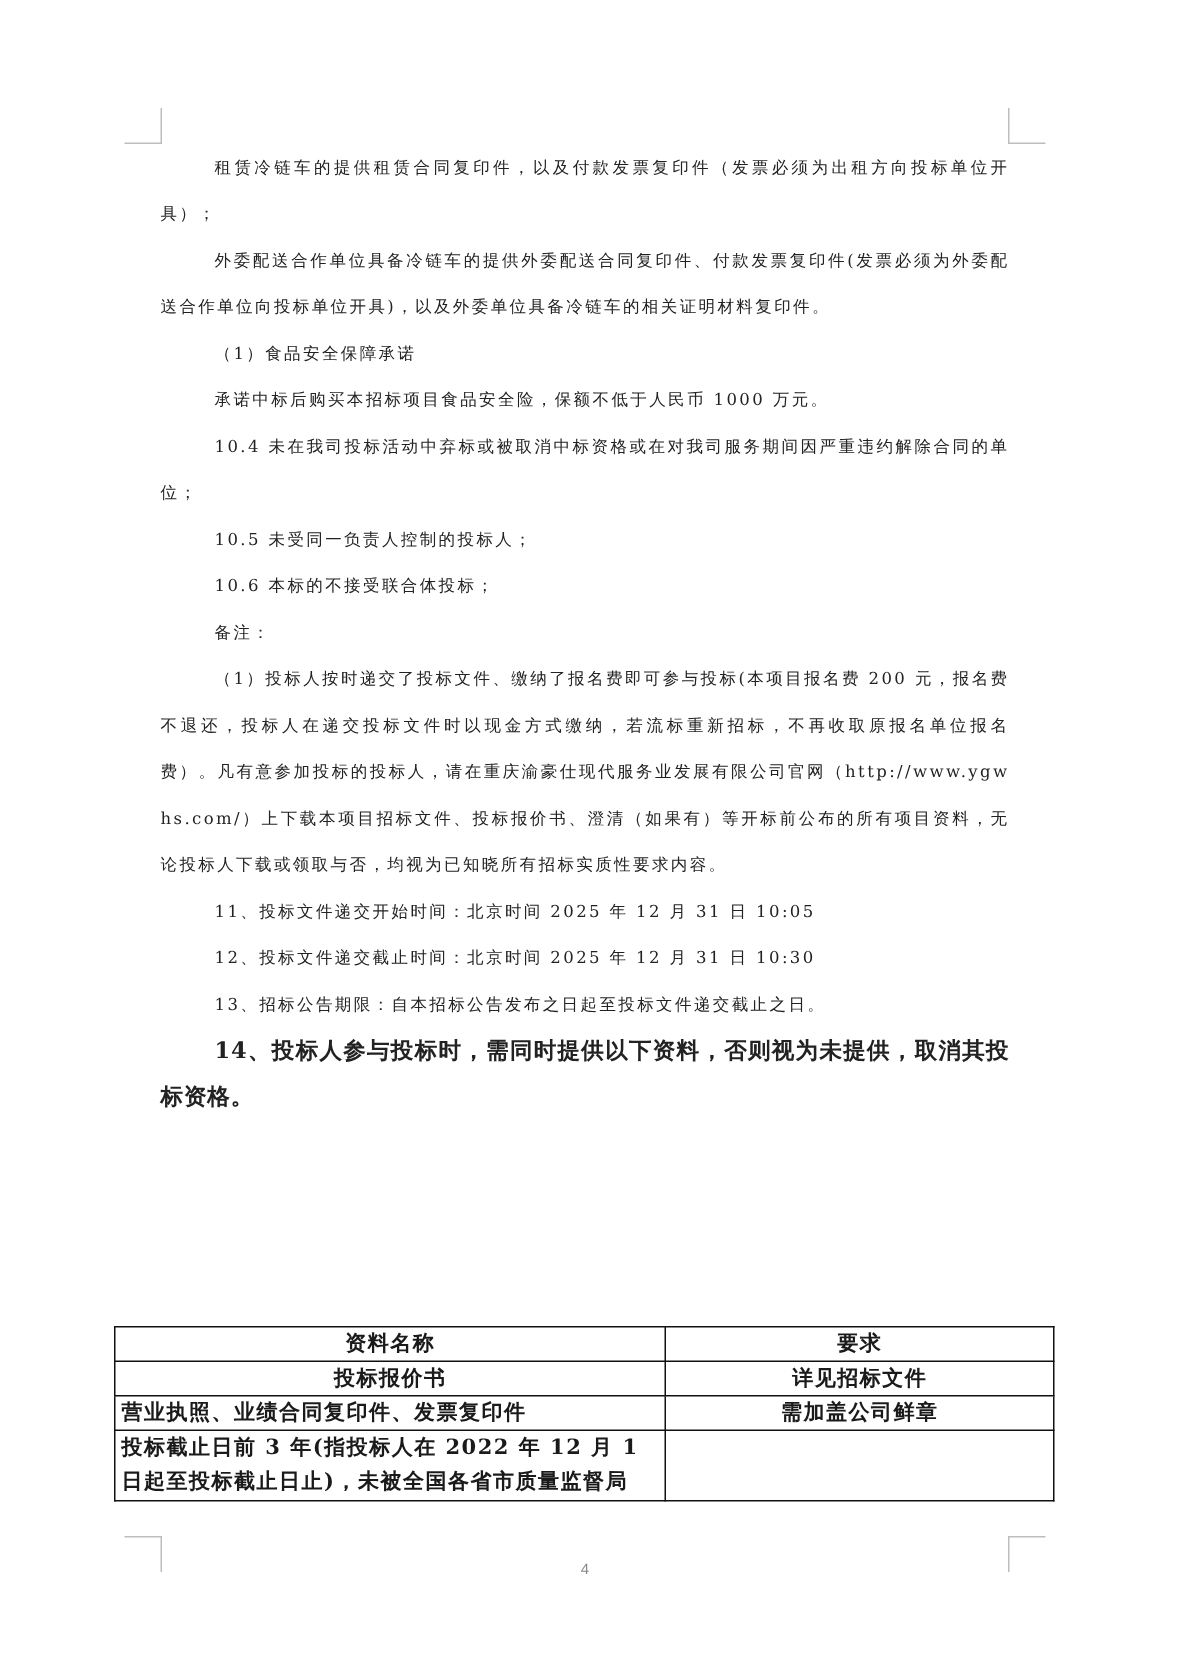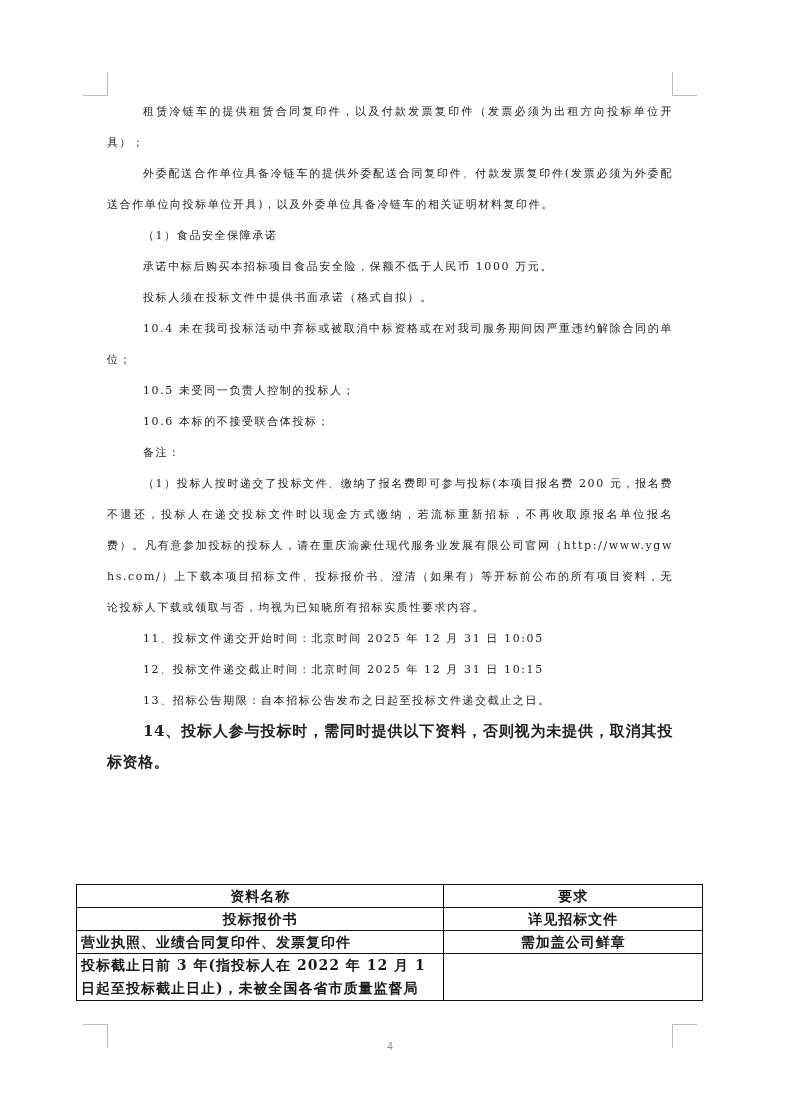--- a/index.html
+++ b/index.html
@@ -40,28 +40,27 @@
 <div class="corner c-tl"></div>
 <div class="corner c-tr"></div>
 <div class="corner c-bl"></div>
 <div class="corner c-br"></div>
 
 <div class="body-text">
   <p class="p indent">租赁冷链车的提供租赁合同复印件，以及付款发票复印件（发票必须为出租方向投标单位开具）；</p>
   <p class="p indent">外委配送合作单位具备冷链车的提供外委配送合同复印件、付款发票复印件(发票必须为外委配送合作单位向投标单位开具)，以及外委单位具备冷链车的相关证明材料复印件。</p>
   <p class="p indent">（1）食品安全保障承诺</p>
   <p class="p indent">承诺中标后购买本招标项目食品安全险，保额不低于人民币 1000 万元。</p>
-  <p class="p indent">投标人须在投标文件中提供书面承诺（格式自拟）。</p>
   <p class="p indent">10.4 未在我司投标活动中弃标或被取消中标资格或在对我司服务期间因严重违约解除合同的单位；</p>
   <p class="p indent">10.5 未受同一负责人控制的投标人；</p>
   <p class="p indent">10.6 本标的不接受联合体投标；</p>
   <p class="p indent">备注：</p>
   <p class="p indent">（1）投标人按时递交了投标文件、缴纳了报名费即可参与投标(本项目报名费 200 元，报名费不退还，投标人在递交投标文件时以现金方式缴纳，若流标重新招标，不再收取原报名单位报名费）。凡有意参加投标的投标人，请在重庆渝豪仕现代服务业发展有限公司官网（http://www.ygwhs.com/）上下载本项目招标文件、投标报价书、澄清（如果有）等开标前公布的所有项目资料，无论投标人下载或领取与否，均视为已知晓所有招标实质性要求内容。</p>
   <p class="p indent">11、投标文件递交开始时间：北京时间 2025 年 12 月 31 日 10:05</p>
-  <p class="p indent">12、投标文件递交截止时间：北京时间 2025 年 12 月 31 日 10:15</p>
+  <p class="p indent">12、投标文件递交截止时间：北京时间 2025 年 12 月 31 日 10:30</p>
   <p class="p indent">13、招标公告期限：自本招标公告发布之日起至投标文件递交截止之日。</p>
   <p class="p indent bold">14、投标人参与投标时，需同时提供以下资料，否则视为未提供，取消其投标资格。</p>
 </div>
 
 <table class="req">
   <colgroup>
       <col class="c1">
       <col class="c2">
     </colgroup>
   <tbody>

